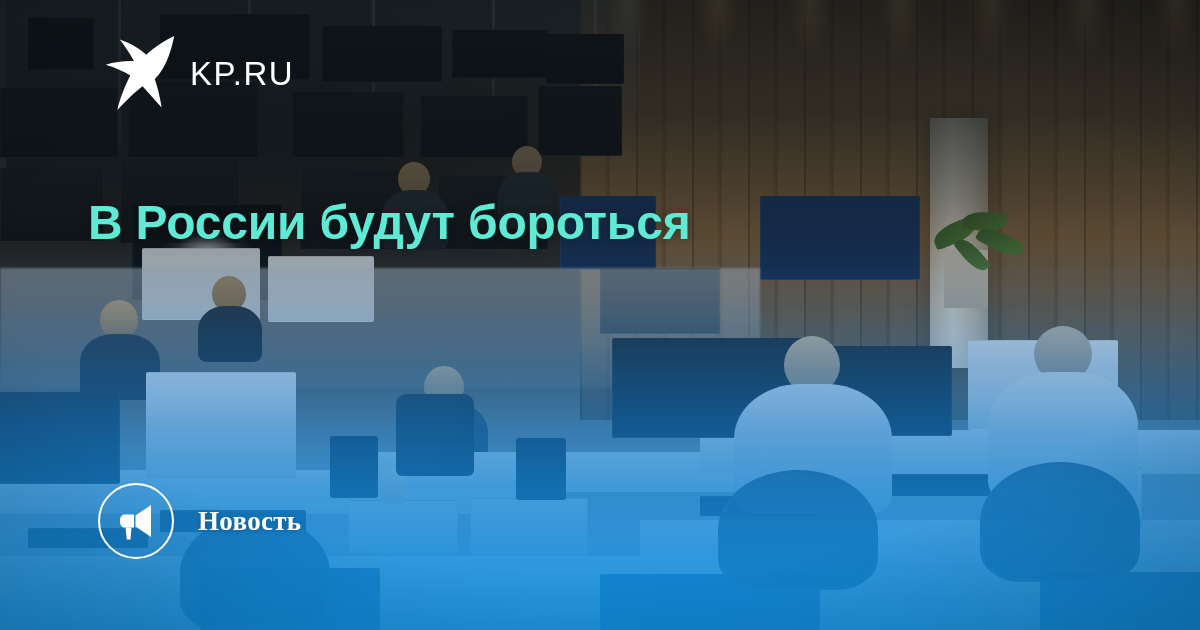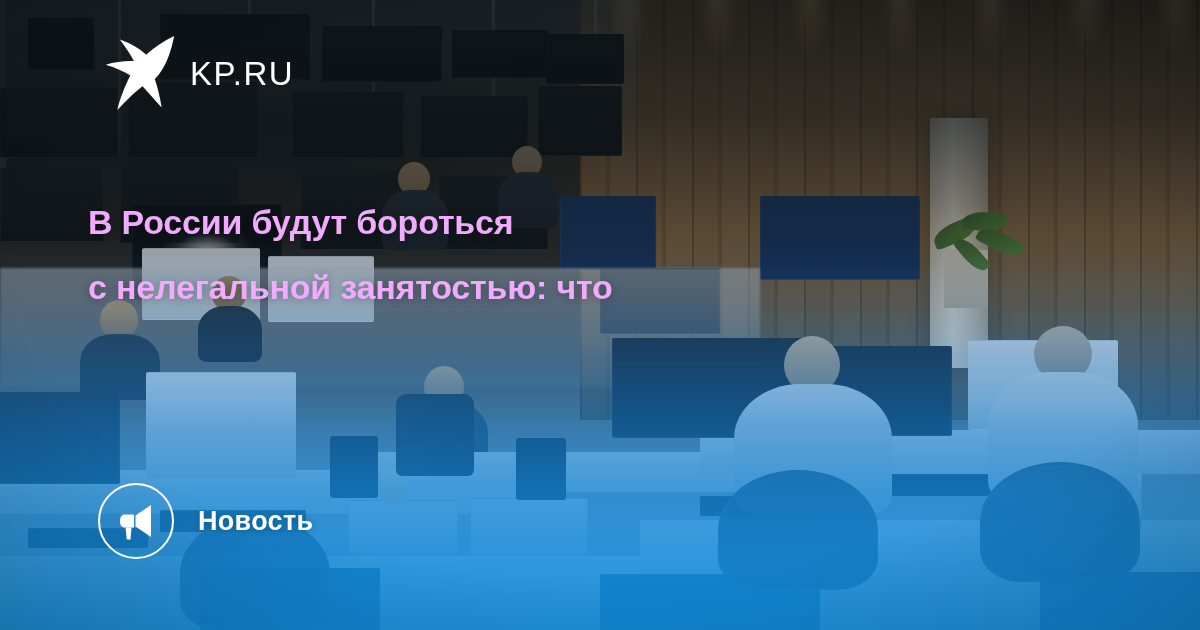--- a/index.html
+++ b/index.html
@@ -191,22 +191,22 @@
   }
   .brand-bird { width:72px; height:78px; display:block; }
   .brand-name {
     color:#ffffff; font-size:33px; font-weight:500;
     letter-spacing:1.5px; line-height:1;
     font-family:"Liberation Sans", sans-serif;
   }
 
   .headline {
     position:absolute; left:88px; top:190px; width:900px;
-    color:#f0abfc;
-    font-size:34px;
+    color:#5eead4;
+    font-size:48px;
     font-weight:700;
     line-height:65px;
     letter-spacing:-0.2px;
     font-family:"Liberation Sans", sans-serif;
     text-shadow:0 1px 10px rgba(0,0,0,.30);
   }
   .headline span { display:block; }
 
   .badge {
     position:absolute; left:98px; top:483px;
@@ -214,21 +214,21 @@
   }
   .badge-circle {
     width:76px; height:76px; border-radius:50%;
     border:2.5px solid #ffffff;
     display:flex; align-items:center; justify-content:center;
   }
   .badge-icon { width:40px; height:40px; display:block; }
   .badge-label {
     color:#ffffff; font-size:27px; font-weight:700;
     letter-spacing:.3px;
-    font-family:Liberation Sans, sans-serif;
+    font-family:Liberation Serif, serif;
     text-shadow:0 1px 6px rgba(0,0,0,.25);
   }
 </style>
 </head>
 <body>
 
 <div id="card">
 
   <div class="photo">
     <div class="bg-base"></div>
@@ -356,21 +356,20 @@
 
     <div class="brand">
       <svg class="brand-bird" viewBox="0 0 100 108" aria-hidden="true">
         <path fill="#ffffff" d="M97.5 2.5 C84 9 70 18 58.5 28.5 C50 20.5 36.5 12.5 22 7.5 C30 18 37 28.5 41.5 37.5 C29.5 37 14.5 38.5 2.5 42.5 C16 46.5 28 52 36.5 57.5 C30 70 22.5 88 18.5 105.5 C31 92 43.5 80 53.5 72.5 C62 82 72 93 80 102 C78 88.5 74.5 74 70.5 62.5 C80 52.5 90.5 37.5 97.5 2.5 Z"></path>
       </svg>
       <div class="brand-name">KP.RU</div>
     </div>
 
     <div class="headline">
       <span>В России будут бороться</span>
-      <span>с нелегальной занятостью: что</span>
     </div>
 
     <div class="badge">
       <div class="badge-circle">
         <svg class="badge-icon" viewBox="0 0 40 40" aria-hidden="true">
           <path fill="#ffffff" d="M35 4 L35 36 L19.5 25.5 L19.5 14.5 Z"></path>
           <path fill="#ffffff" d="M8.5 13.5 L18 13.5 L18 26.5 L8.5 26.5 C5.8 26.5 4 24.2 4 20 C4 15.8 5.8 13.5 8.5 13.5 Z"></path>
           <path fill="#ffffff" d="M9.5 26.5 L15.5 26.5 L14.5 38.5 L10.8 38.5 Z"></path>
         </svg>
       </div>

